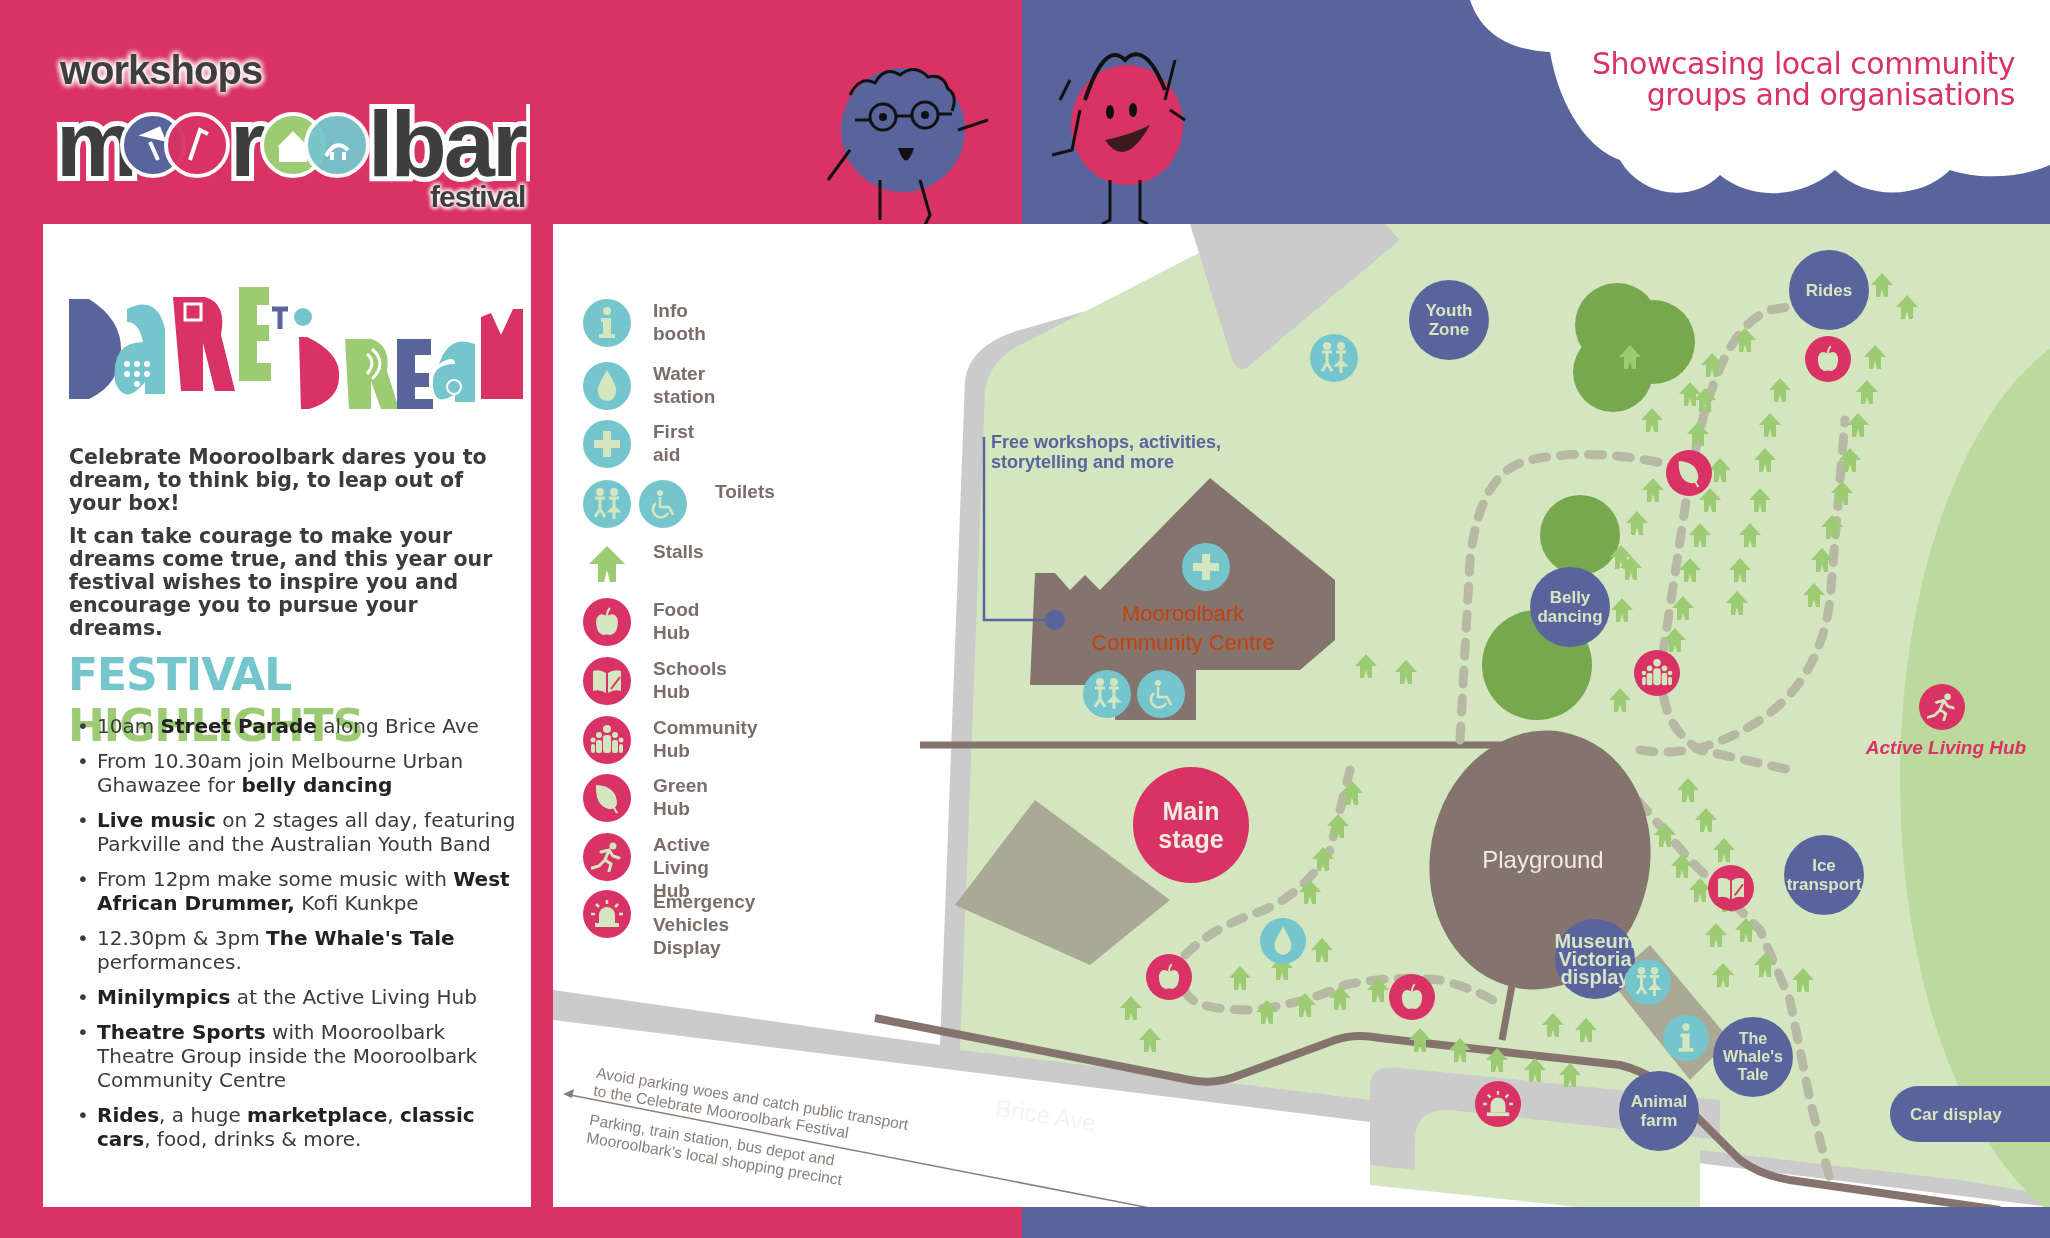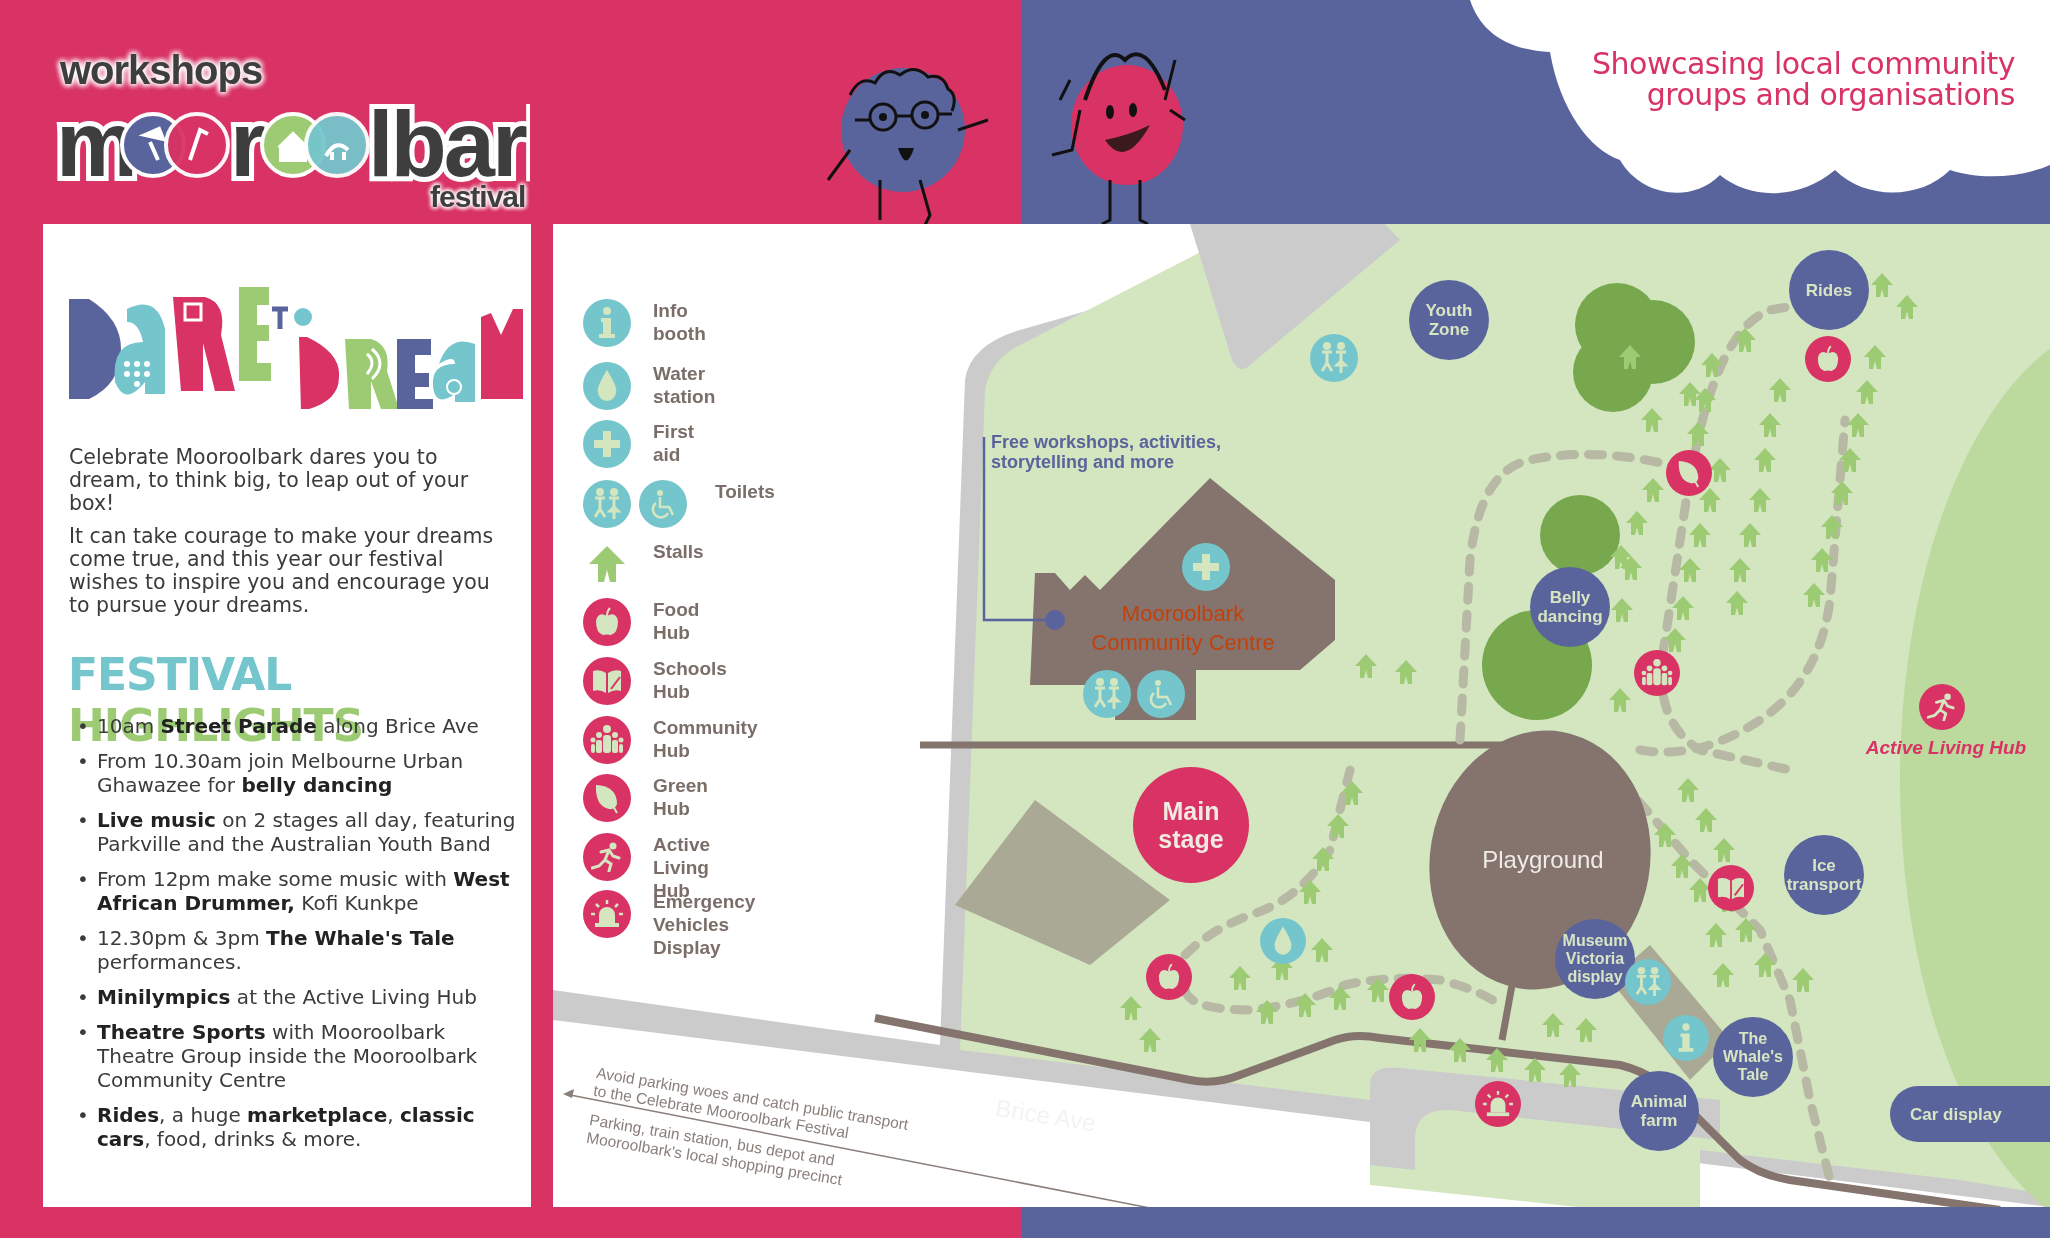--- a/index.html
+++ b/index.html
@@ -6,21 +6,21 @@
   body { width: 2050px; height: 1238px; position: relative; overflow: hidden; background: #d93264; font-family: "Liberation Sans", sans-serif; }
   .bg-left { position: absolute; left: 0; top: 0; width: 1022px; height: 1238px; background: #d93264; }
   .bg-right { position: absolute; left: 1022px; top: 0; width: 1028px; height: 1238px; background: #5a649c; }
   .logo { position: absolute; left: 50px; top: 40px; }
   .logo .celebrate { position: absolute; left: 10px; top: 8px; font: bold 40px "Liberation Sans", sans-serif; color: #3e3e3e; letter-spacing: -1px; text-shadow: 0 0 6px #fff, 0 0 6px #fff, 0 0 6px #fff, 0 0 6px #fff; white-space: nowrap; }
   .logo .word { position: absolute; left: 0; top: 50px; height: 100px; white-space: nowrap; }
   .logo .festival { position: absolute; left: 380px; top: 140px; font: bold 30px "Liberation Sans", sans-serif; color: #3e3e3e; letter-spacing: -1px; text-shadow: 0 0 5px #fff, 0 0 5px #fff, 0 0 5px #fff, 0 0 5px #fff; }
   .cloud-text { position: absolute; right: 35px; top: 48px; text-align: right; color: #d93264; font: 30px "DejaVu Sans", sans-serif; line-height: 31px; letter-spacing: -0.5px; }
   .card { position: absolute; left: 43px; top: 224px; width: 488px; height: 983px; background: #fff; }
   .intro { position: absolute; left: 26px; top: 222px; width: 440px; color: #3b3b3b; font: 20.5px "DejaVu Sans", sans-serif; line-height: 23px; }
-  .intro p { margin: 0 0 10px 0; }
+  .intro p { margin: 0 0 10px 0; font-weight: bold; }
   .hl-title { position: absolute; left: 25px; top: 425px; font: bold 44px "DejaVu Sans", sans-serif; letter-spacing: -1px; }
   .hl-title .a { color: #74c6cc; } .hl-title .b { color: #9ccb74; }
   .hl-list { position: absolute; left: 26px; top: 482px; width: 450px; list-style: none; margin: 8px; padding: 0; color: #3b3b3b; font: 20px "DejaVu Sans", sans-serif; line-height: 24px; }
   .hl-list li { position: relative; padding-left: 20px; margin-bottom: 11px; }
   .hl-list li::before { content: "•"; position: absolute; left: 0; top: 0; }
   .hl-list b { font-weight: bold; color: #222; }
   .mapwrap { position: absolute; left: 553px; top: 224px; width: 1497px; height: 983px; background: #fff; overflow: hidden; }
   .legend { position: absolute; left: 0; top: 0; }
   .legend .item { position: absolute; display: flex; align-items: flex-start; }
   .legend .lbl { color: #7b6e69; font: bold 19px "Liberation Sans", sans-serif; line-height: 23px; }
@@ -405,21 +405,21 @@
         <circle cx="8" cy="5" r="4" fill="#d3e6c0"></circle>
         <circle cx="22" cy="5" r="4" fill="#d3e6c0"></circle>
         <path d="M3 11 h10 M8 10 v12 l-5 8 M8 22 l5 8 M17 11 h10 M22 10 v10 l-4 4 h8 l-4 -4 M22 24 v8" stroke="#d3e6c0" stroke-width="3" fill="none"></path>
       </svg>
     </span>
 
   <div class="blob" style="left:856px;top:56px;width:80px;height:80px">Youth Zone</div>
   <div class="blob" style="left:1236px;top:26px;width:80px;height:80px">Rides</div>
   <div class="blob" style="left:977px;top:343px;width:80px;height:80px">Belly dancing</div>
   <div class="blob" style="left:1231px;top:611px;width:80px;height:80px">Ice transport</div>
-  <div class="blob" style="left:1002px;top:695px;width:80px;height:80px;font-size:16px;line-height:18px">Museum Victoria display</div>
+  <div class="blob" style="left:1002px;top:695px;width:80px;height:80px;font-size:20px;line-height:18px">Museum Victoria display</div>
   <div class="blob" style="left:1160px;top:793px;width:80px;height:80px;font-size:16px;line-height:18px">The Whale's Tale</div>
   <div class="blob" style="left:1066px;top:847px;width:80px;height:80px">Animal farm</div>
   <div class="blob" style="left:1337px;top:862px;width:180px;height:56px;border-radius:28px;justify-content:flex-start;padding-left:20px">Car display</div>
 
   <div class="blob" style="left:580px;top:543px;width:116px;height:116px;background:#d93264;font:bold 25px 'Liberation Sans',sans-serif;line-height:28px;color:#f0eae0">
     <div>
         <div>Main</div>
         <div>stage</div>
       </div>
   </div>

